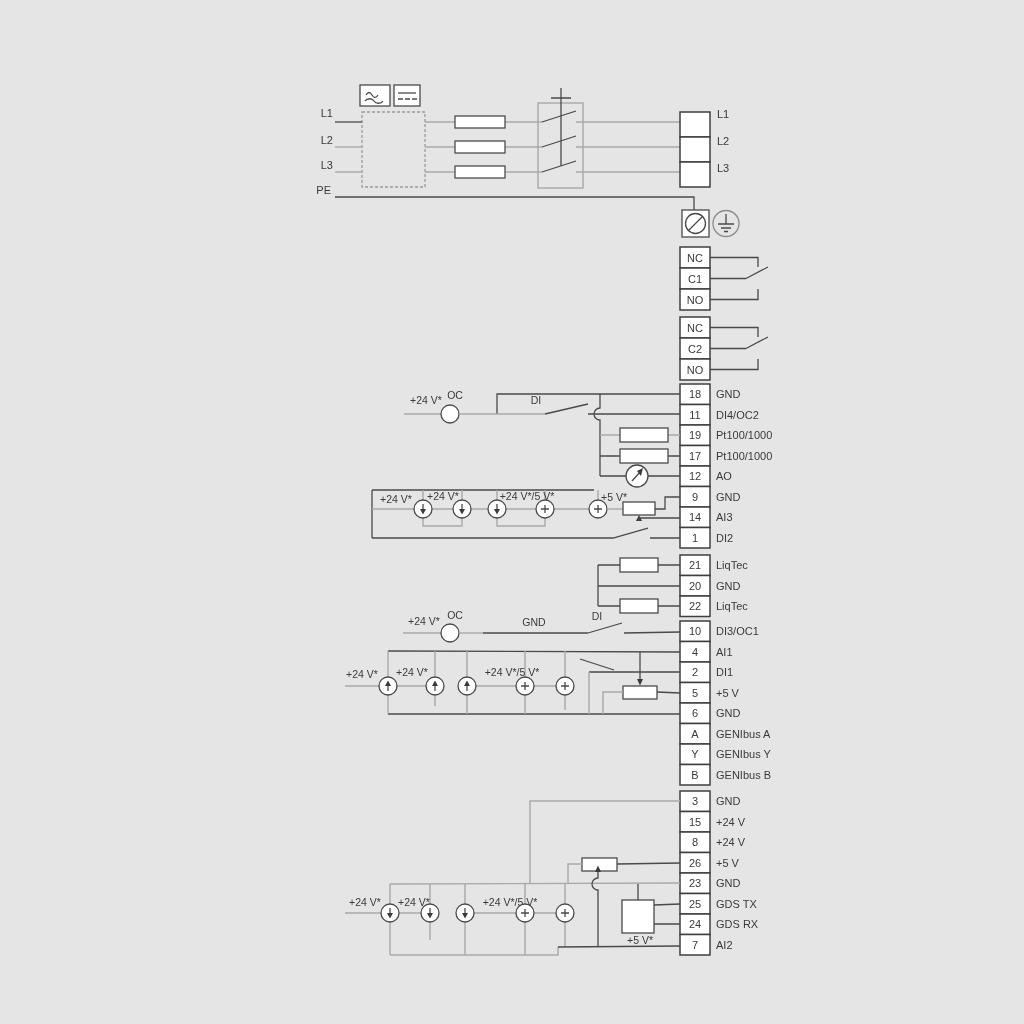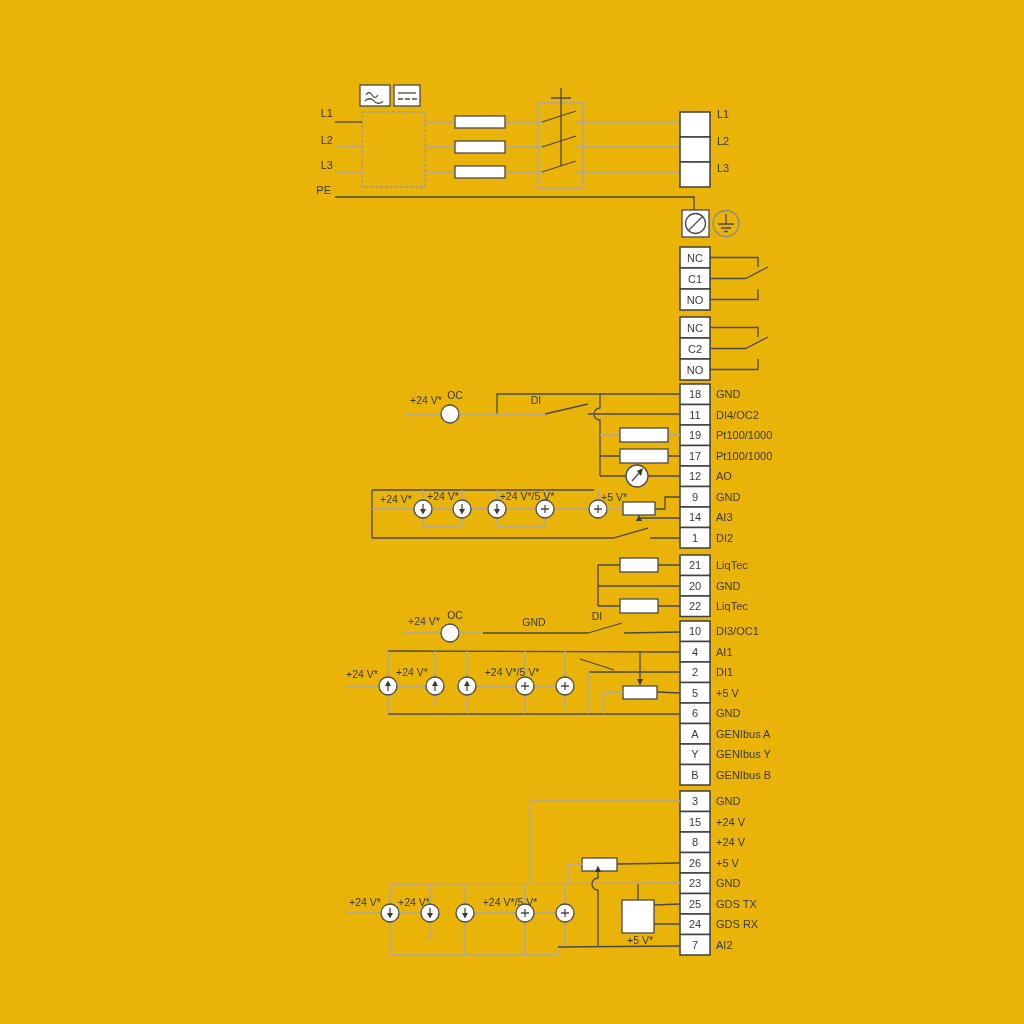--- a/index.html
+++ b/index.html
@@ -1,16 +1,16 @@
 <!DOCTYPE html>
 <html><head>
 <meta charset="utf-8">
 <style>
   html,body{margin:0;padding:0;background:#ffffff;}
-  .stage{position:relative;width:1024px;height:1024px;background:#eab308;overflow:hidden;}
+  .stage{position:relative;width:1024px;height:1024px;background:#e5e5e5;overflow:hidden;}
   svg{position:absolute;left:0;top:0;}
   text{font-family:"Liberation Sans","DejaVu Sans",sans-serif;font-size:11px;fill:#3a3a3a;}
   .num{text-anchor:middle;}
   .lbl{text-anchor:start;}
   .llbl{text-anchor:end;}
   .ann{text-anchor:middle;font-size:10.5px;}
   .w{stroke:#4a4a4a;stroke-width:1.3;fill:none;}
   .g{stroke:#a9a9a9;stroke-width:1.4;fill:none;}
   .cell{fill:#ffffff;stroke:#3f3f3f;stroke-width:1.5;}
   .sym{stroke:#4a4a4a;stroke-width:1.3;fill:#ffffff;}

